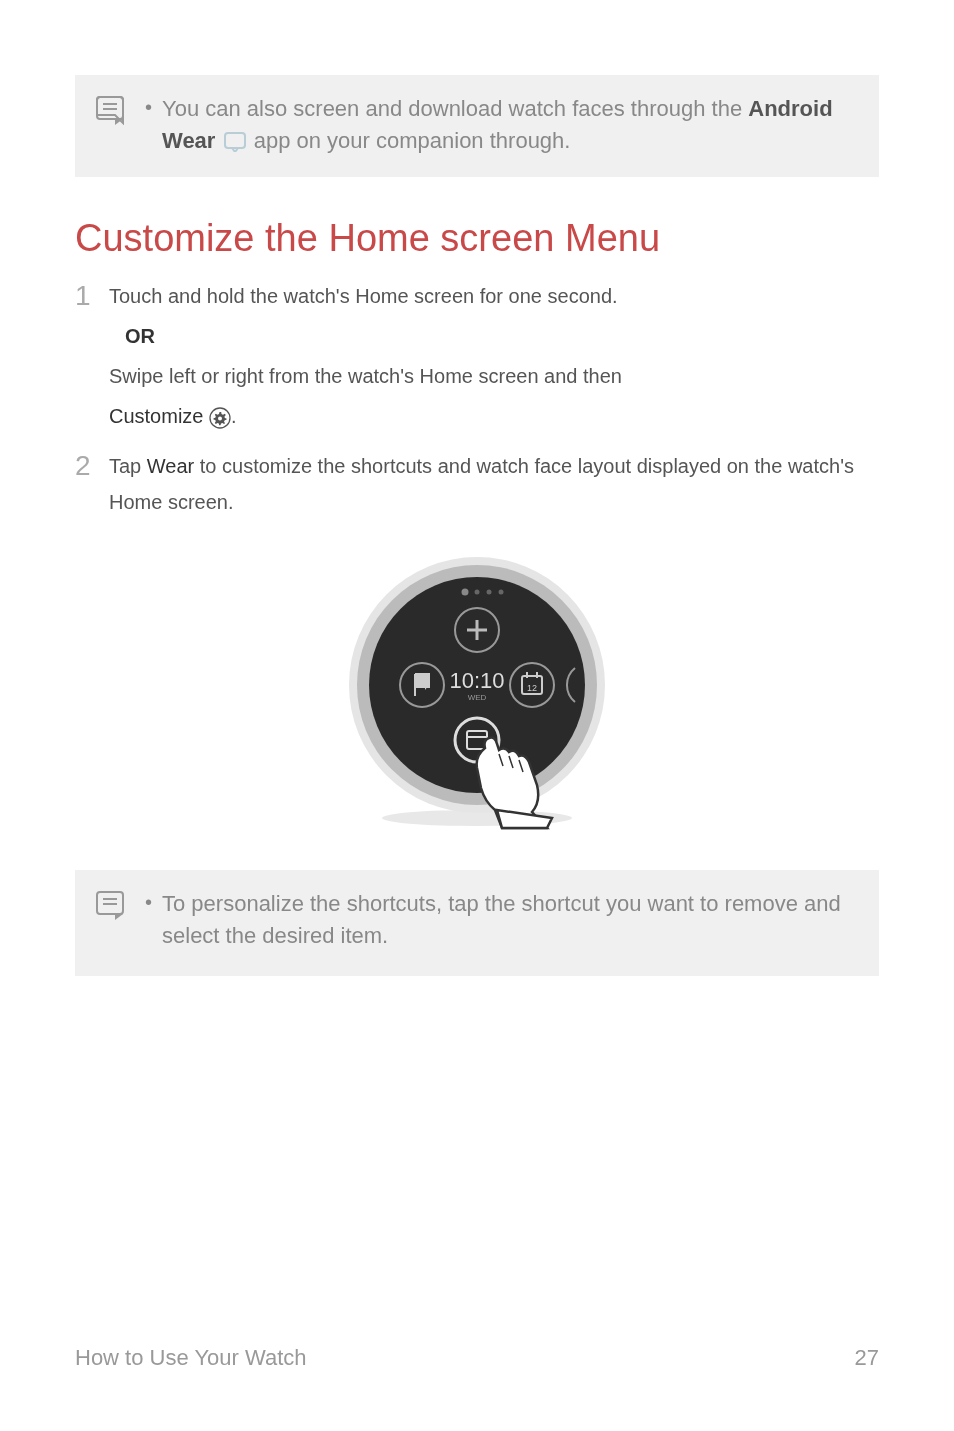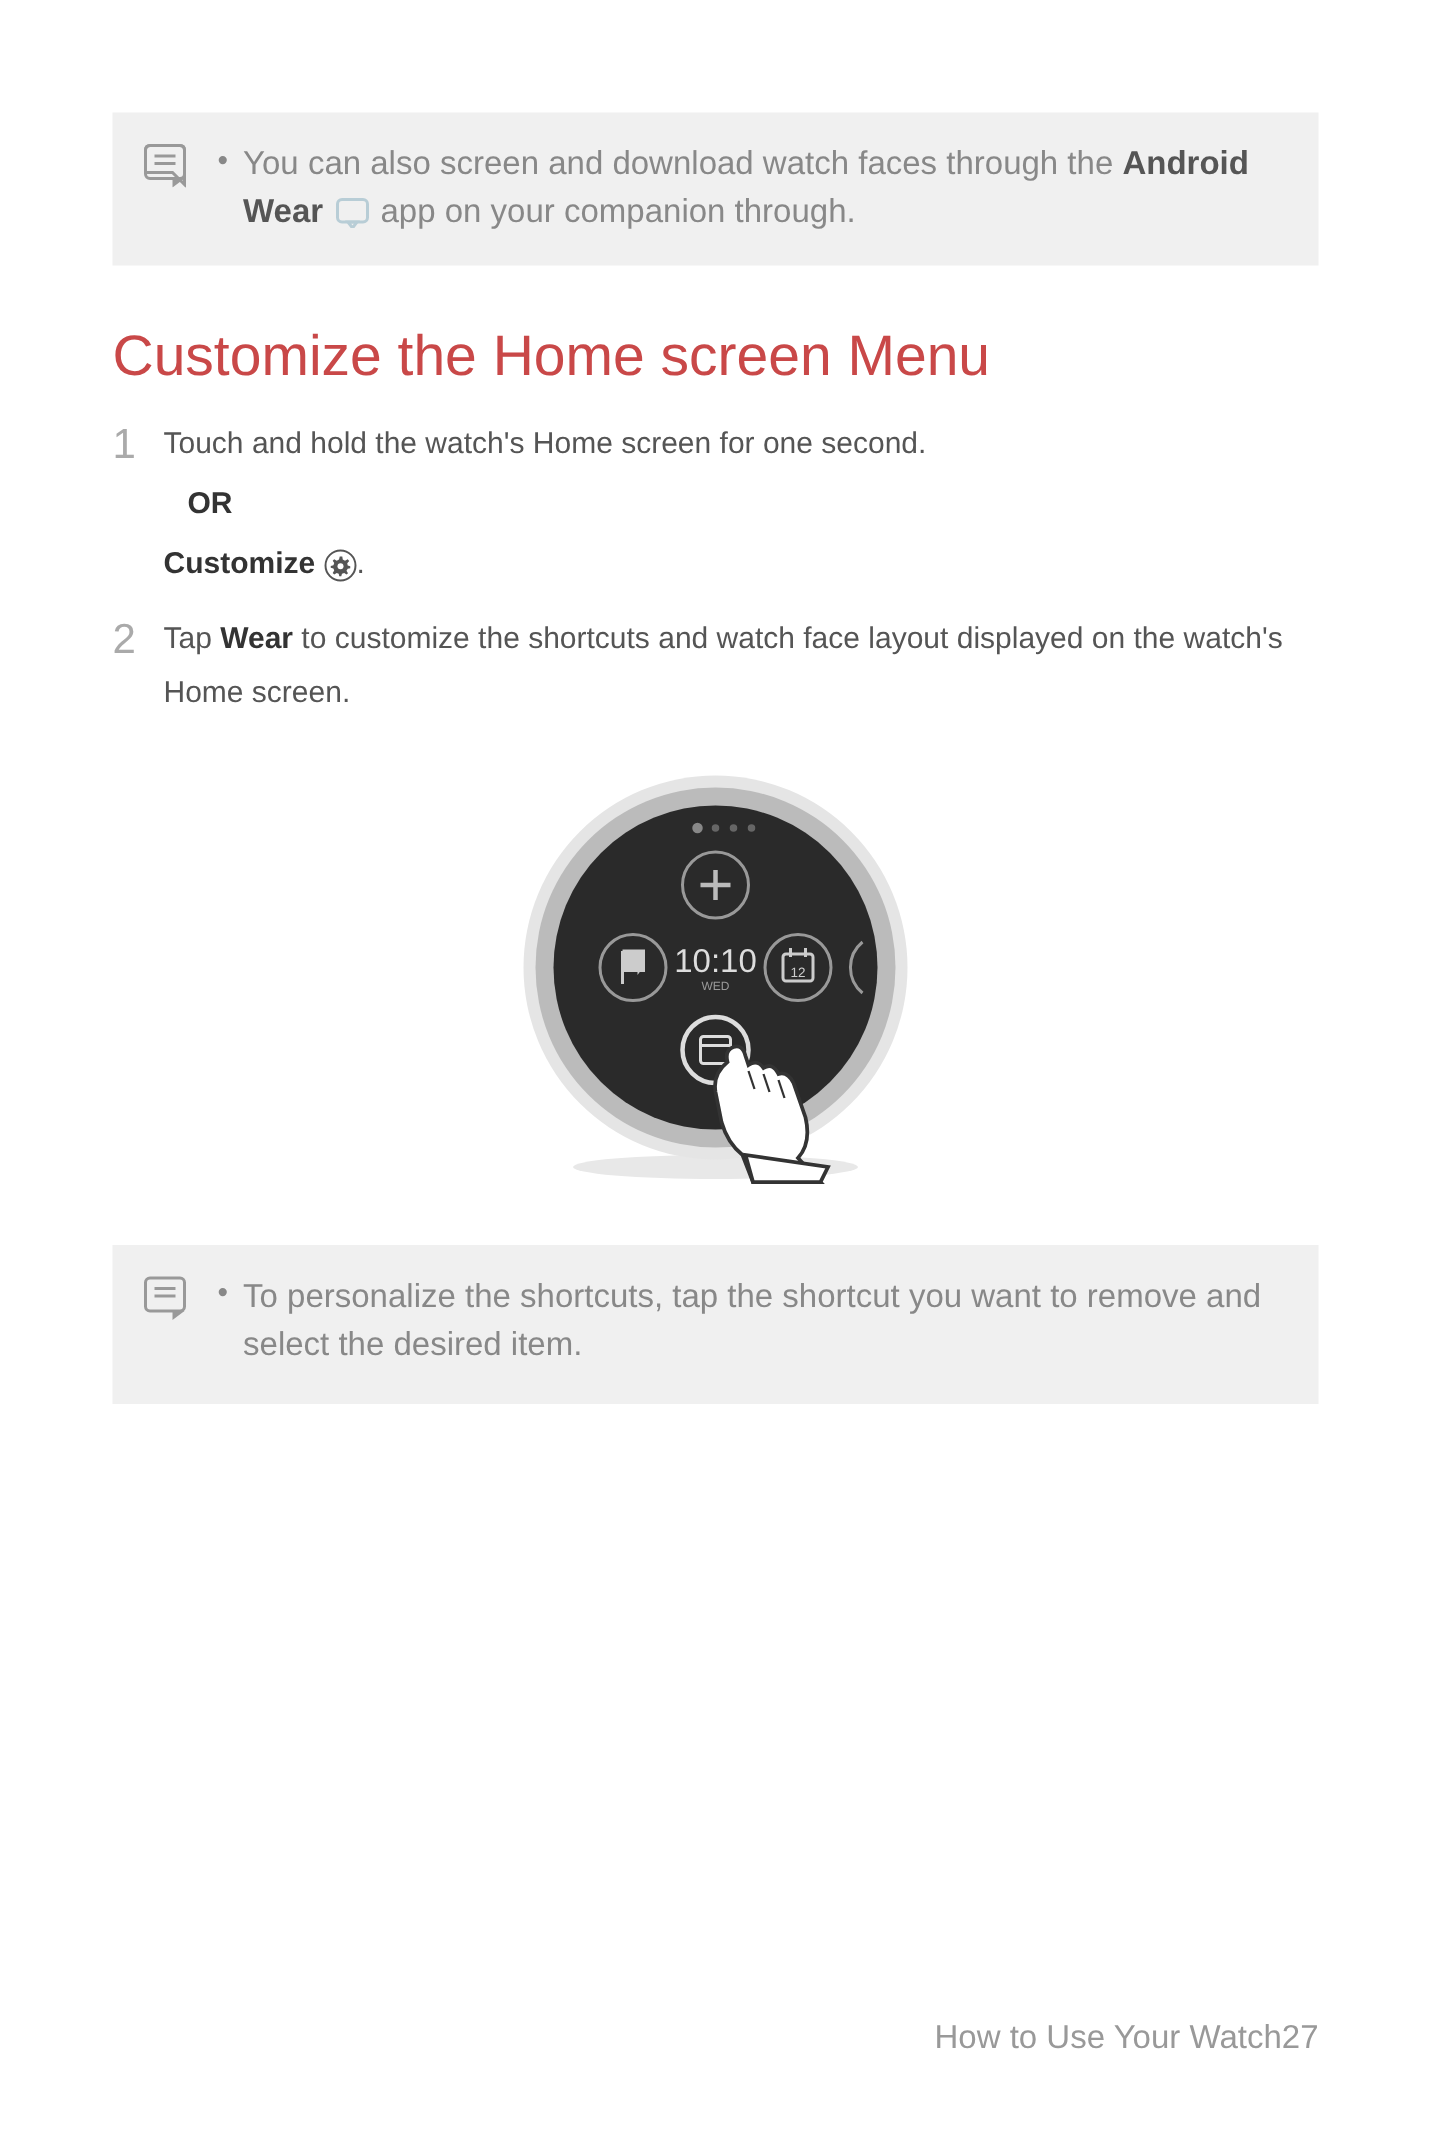--- a/index.html
+++ b/index.html
@@ -90,21 +90,21 @@
     }
     .or-text {
       font-weight: 600;
       color: #333;
       margin: 4px 16px;
     }
     .cust-line {
       margin-top: 4px;
     }
     .bold-text {
-      font-weight: 700;
+      font-weight: 400;
       color: #333;
     }
     .gear-circle {
       display: inline-block;
       width: 22px;
       height: 22px;
       vertical-align: middle;
     }
     .watch-figure {
       display: flex;
@@ -121,21 +121,21 @@
       padding: 18px 20px 24px 20px;
       display: flex;
       align-items: flex-start;
     }
     .footer {
       position: absolute;
       bottom: 60px;
       left: 75px;
       right: 75px;
       display: flex;
-      justify-content: flex-end;
+      justify-content: space-between;
       font-size: 22px;
       color: #999;
     }
   </style>
 </head>
 <body>
 
 <div class="note-box">
   <svg class="note-icon" viewBox="0 0 30 30">
     <rect x="2" y="2" width="26" height="22" rx="3" fill="none" stroke="#999" stroke-width="2"></rect>
@@ -161,20 +161,21 @@
 
 <h2 class="section-heading">Customize the Home screen Menu</h2>
 
 <div class="num-list">
 
   <div class="num-item">
     <div class="num-marker">1</div>
     <div class="num-body">
       <div>Touch and hold the watch's Home screen for one second.</div>
       <div class="or-text">OR</div>
+      <div>Swipe left or right from the watch's Home screen and then</div>
       <div class="cust-line">
         <span class="bold-text">Customize</span>
         <svg class="gear-circle" viewBox="0 0 22 22">
           <circle cx="11" cy="11" r="10" fill="none" stroke="#555" stroke-width="1.3"></circle>
           <path d="M11 5 L12.2 5 L12.5 7 L14 7.8 L15.8 6.8 L16.8 8 L15.5 9.5 L15.8 11 L17.5 11.5 L17.5 12.8 L15.8 13.2 L15 14.5 L16 16.2 L15 17 L13.5 16 L12 16.5 L11.5 18.2 L10.2 18.2 L9.8 16.5 L8.5 16 L6.8 17 L5.8 16 L6.8 14.3 L6.3 13 L4.5 12.5 L4.5 11.3 L6.3 10.8 L6.8 9.3 L5.8 7.8 L6.8 6.8 L8.5 7.8 L10 7 L10.5 5 Z" fill="#555"></path>
           <circle cx="11" cy="11.5" r="2" fill="#fff"></circle>
         </svg><span>.</span>
       </div>
     </div>
   </div>

